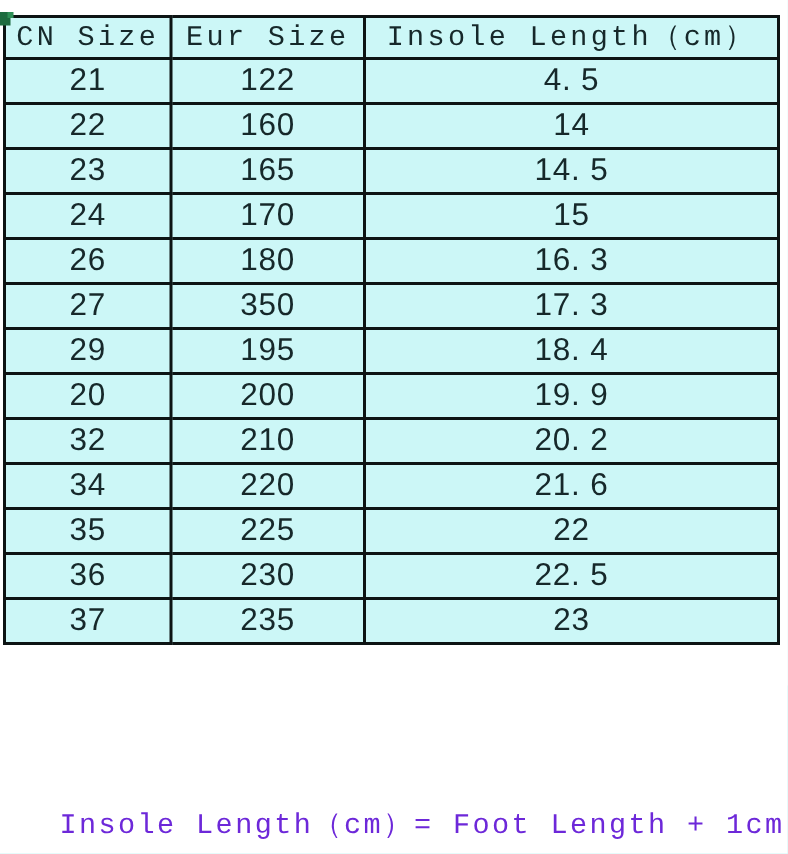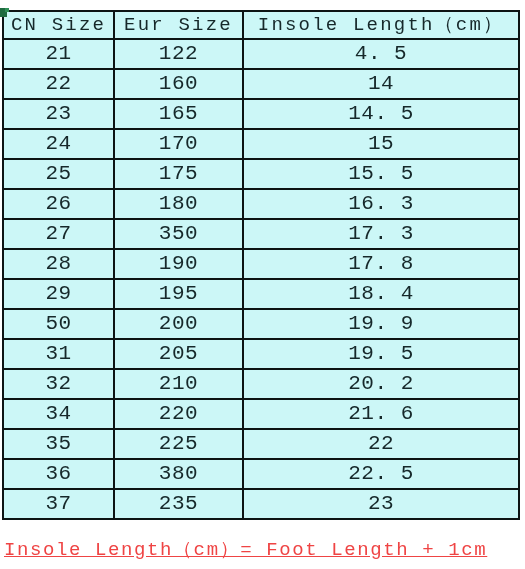--- a/index.html
+++ b/index.html
@@ -70,40 +70,39 @@
     line-height: 26px;
     font-family: "Liberation Mono", "DejaVu Sans Mono", monospace;
     font-size: 19px;
     letter-spacing: 2.2px;
     white-space: nowrap;
   }
 
   .size-table tbody td {
     height: 28px;
     line-height: 28px;
-    font-family: Liberation Mono, monospace;
+    font-family: Liberation Sans, sans-serif;
     font-size: 21px;
     letter-spacing: 0.5px;
   }
 
   .footer-note {
     position: absolute;
     left: 4px;
     top: 534px;
     width: 519px;
     height: 32px;
     line-height: 32px;
     background: #ffffff;
-    color: #ef4444;
+    color: #6d28d9;
     font-family: "Liberation Mono", "DejaVu Sans Mono", monospace;
     font-size: 19px;
     letter-spacing: 1.6px;
     white-space: nowrap;
-    text-align: left;
-    text-decoration: underline;
+    text-align: right;
   }
 </style>
 </head>
 <body>
 
 <div id="page">
 
   <div class="corner-artifact"></div>
 
   <table class="size-table">
@@ -134,72 +133,57 @@
           <td>23</td>
           <td>165</td>
           <td>14. 5</td>
         </tr>
         <tr>
           <td>24</td>
           <td>170</td>
           <td>15</td>
         </tr>
         <tr>
-          <td>25</td>
-          <td>175</td>
-          <td>15. 5</td>
-        </tr>
-        <tr>
           <td>26</td>
           <td>180</td>
           <td>16. 3</td>
         </tr>
         <tr>
           <td>27</td>
           <td>350</td>
           <td>17. 3</td>
         </tr>
         <tr>
-          <td>28</td>
-          <td>190</td>
-          <td>17. 8</td>
-        </tr>
-        <tr>
           <td>29</td>
           <td>195</td>
           <td>18. 4</td>
         </tr>
         <tr>
-          <td>50</td>
+          <td>20</td>
           <td>200</td>
           <td>19. 9</td>
-        </tr>
-        <tr>
-          <td>31</td>
-          <td>205</td>
-          <td>19. 5</td>
         </tr>
         <tr>
           <td>32</td>
           <td>210</td>
           <td>20. 2</td>
         </tr>
         <tr>
           <td>34</td>
           <td>220</td>
           <td>21. 6</td>
         </tr>
         <tr>
           <td>35</td>
           <td>225</td>
           <td>22</td>
         </tr>
         <tr>
           <td>36</td>
-          <td>380</td>
+          <td>230</td>
           <td>22. 5</td>
         </tr>
         <tr>
           <td>37</td>
           <td>235</td>
           <td>23</td>
         </tr>
       </tbody>
   </table>
 

